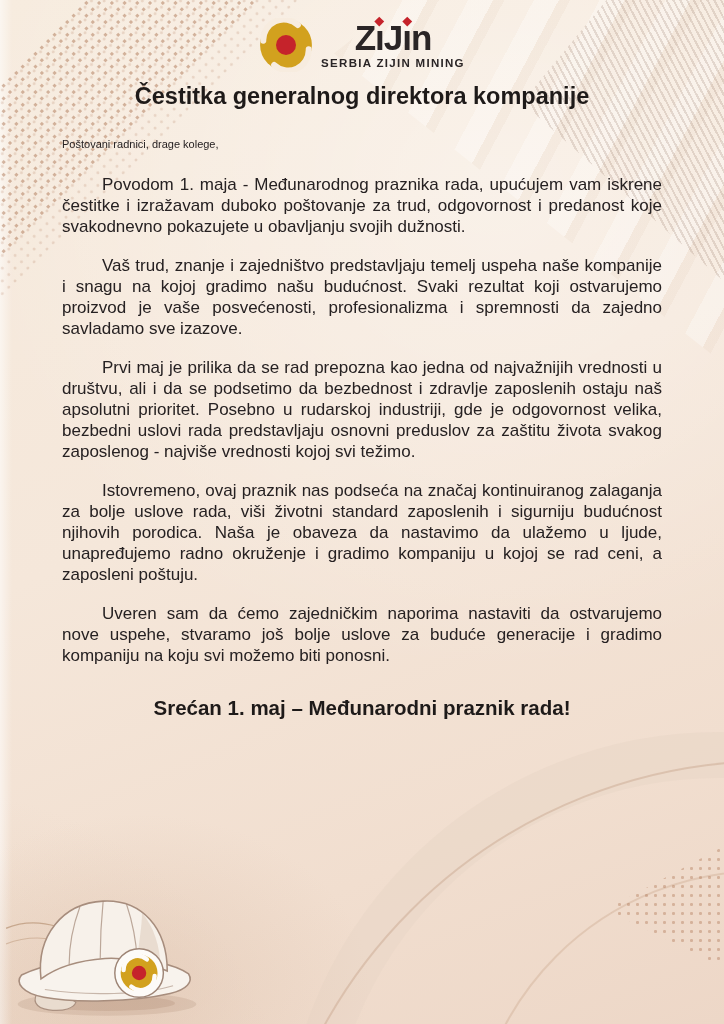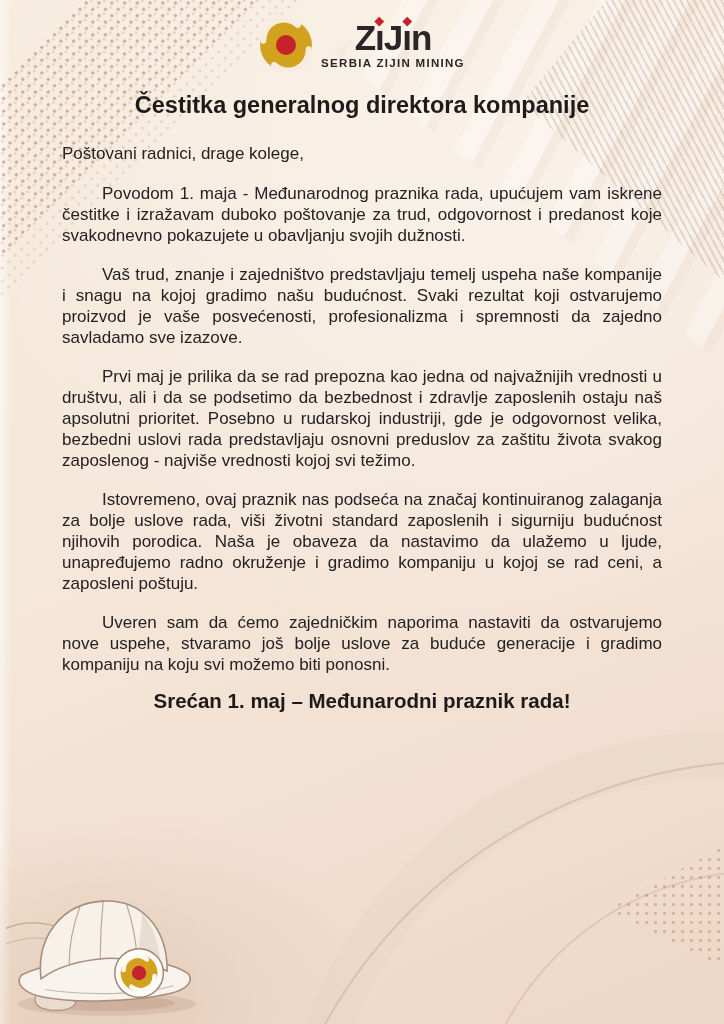--- a/index.html
+++ b/index.html
@@ -41,24 +41,24 @@
   .logo{position:relative;z-index:2;display:flex;justify-content:center;align-items:center;padding-top:18px;gap:8px;}
   .logo-icon{width:54px;height:54px;display:block;}
   .logo-text{display:flex;flex-direction:column;align-items:center;}
   .logo-word{display:flex;align-items:flex-end;font-weight:700;font-size:35px;line-height:32px;letter-spacing:-1px;color:#2a2526;}
   .ch{position:relative;display:inline-block;}
   .ch .diamond{position:absolute;left:50%;top:-4px;width:6.5px;height:6.5px;margin-left:-3px;
     background:#c5232b;transform:rotate(45deg);}
   .logo-sub{font-size:11.5px;font-weight:700;letter-spacing:1.3px;color:#2a2526;margin-top:3px;white-space:nowrap;}
   
   .content{position:relative;z-index:2;margin:0 62px;color:#262122;}
-  .title{margin-top:19px;text-align:center;font-weight:700;font-size:23.5px;line-height:29px;color:#1e1a19;}
-  .salutation{margin-top:23px;font-size:17px;line-height:21.5px;}
+  .title{margin-top:10px;text-align:center;font-weight:700;font-size:23.5px;line-height:29px;color:#1e1a19;}
+  .salutation{margin-top:23px;font-size:11px;line-height:21.5px;}
   .body-par{margin:18px 0 0 0;font-size:17px;line-height:21px;text-align:justify;text-indent:2.35em;}
-  .closing{margin-top:14px;text-align:center;font-weight:700;font-size:20.5px;color:#1e1a19;}
+  .closing{margin-top:30px;text-align:center;font-weight:700;font-size:20.5px;color:#1e1a19;}
   .signature{margin-top:42px;text-align:right;font-size:17px;line-height:24.5px;}
   
   .helmet{position:absolute;left:6px;bottom:2px;width:204px;z-index:1;}
 </style>
 </head>
 <body>
 
 <div class="page">
 
   <div class="deco edge-left"></div>

